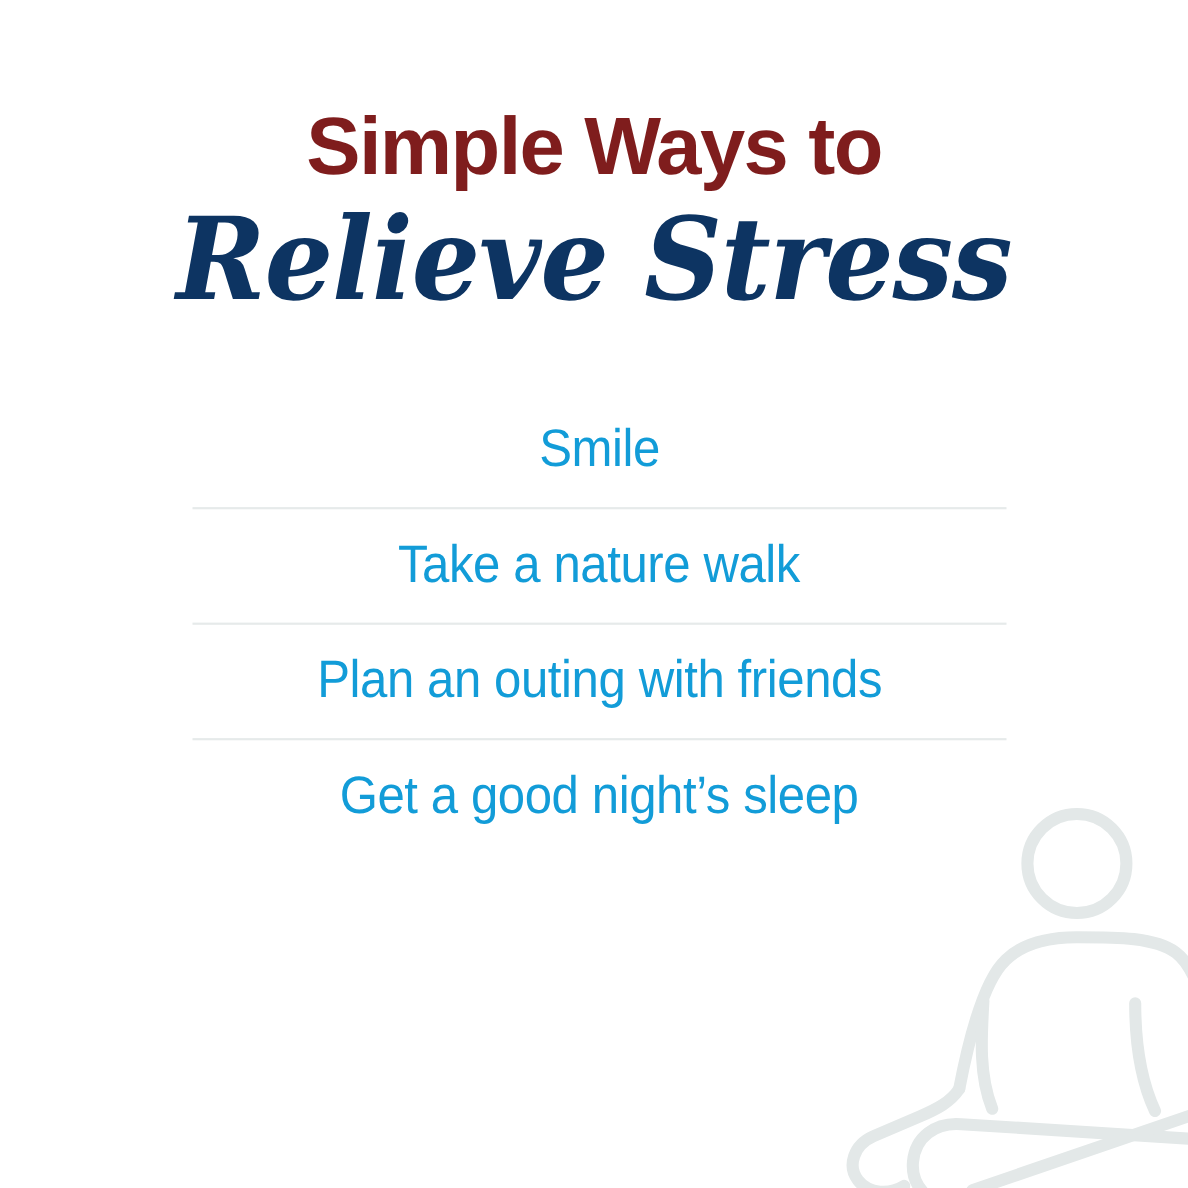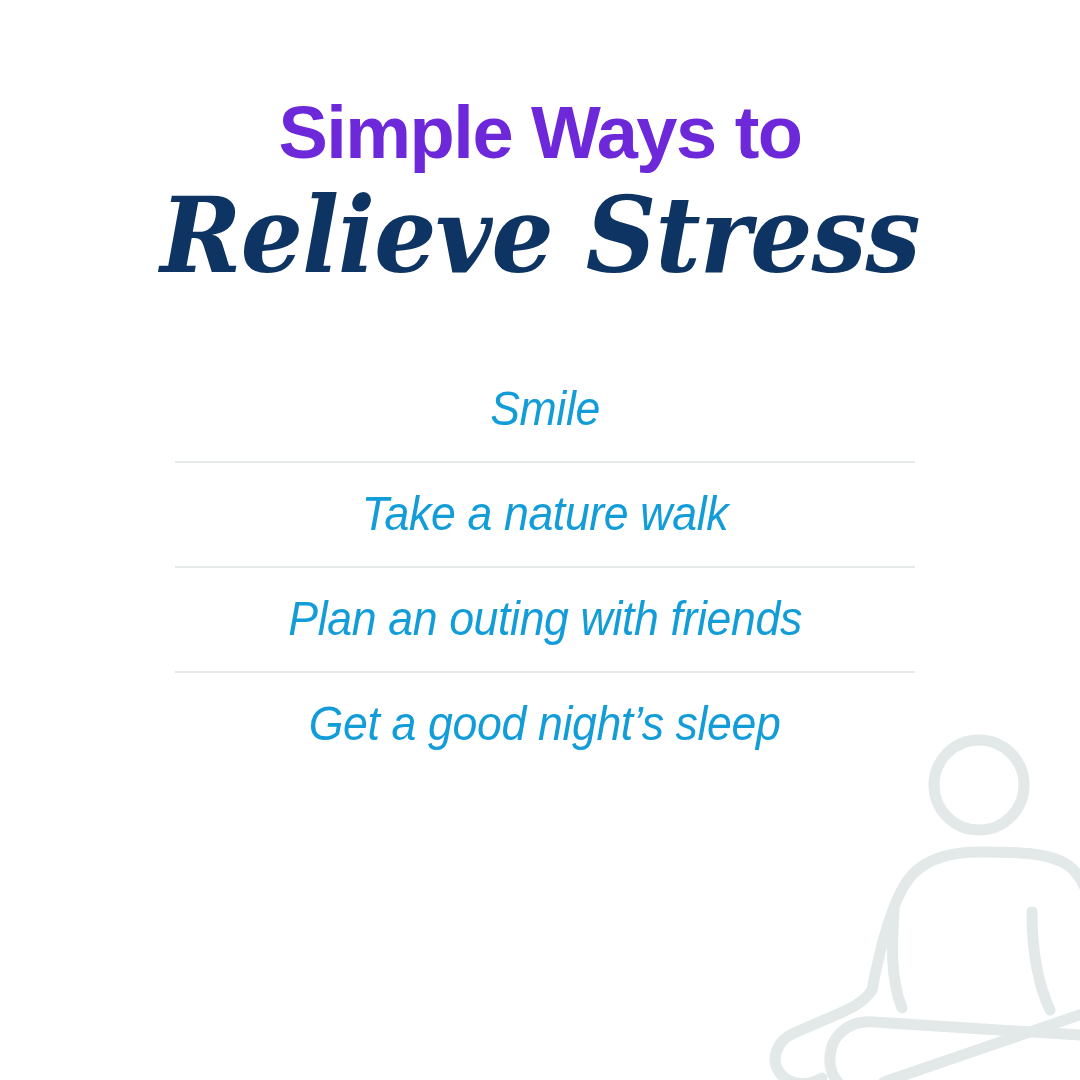--- a/index.html
+++ b/index.html
@@ -45,21 +45,21 @@
     top: 96px;
     text-align: center;
   }
   .heading-line1 {
     display: block;
     font-family: "Liberation Sans", sans-serif;
     font-weight: 700;
     font-size: 74px;
     line-height: 1.0;
     letter-spacing: -1.5px;
-    color: #6d28d9;
+    color: #7f1d1d;
     margin: 0;
   }
   .heading-line2 {
     display: block;
     font-family: "DejaVu Serif", "Liberation Serif", serif;
     font-weight: 700;
     font-style: italic;
     font-size: 104px;
     line-height: 1.0;
     letter-spacing: -1px;
@@ -77,21 +77,20 @@
     margin: 0;
     padding: 0;
     list-style: none;
   }
   .tip-row {
     height: 103px;
     display: flex;
     align-items: center;
     justify-content: center;
     border-bottom: 2px solid #e6eaea;
-    font-style: italic;
   }
   .tip-row:last-child {
     border-bottom: none;
   }
   .tip-label {
     font-family: "Liberation Sans", sans-serif;
     font-weight: 400;
     font-size: 48px;
     line-height: 1.1;
     letter-spacing: -0.4px;

